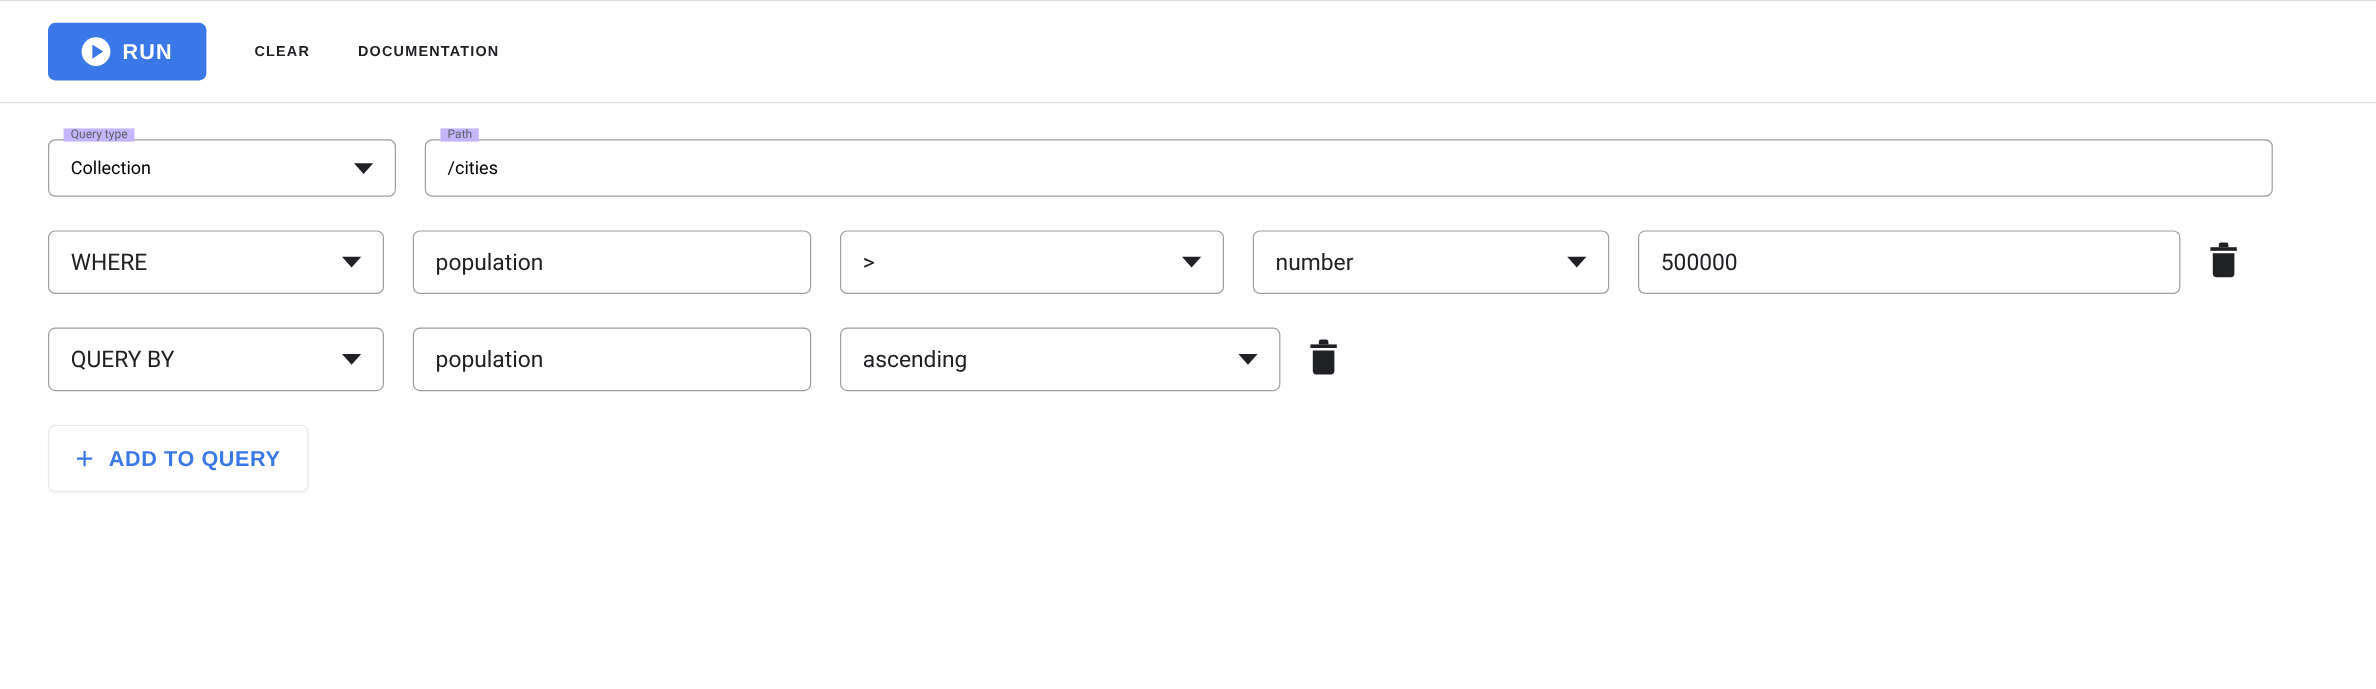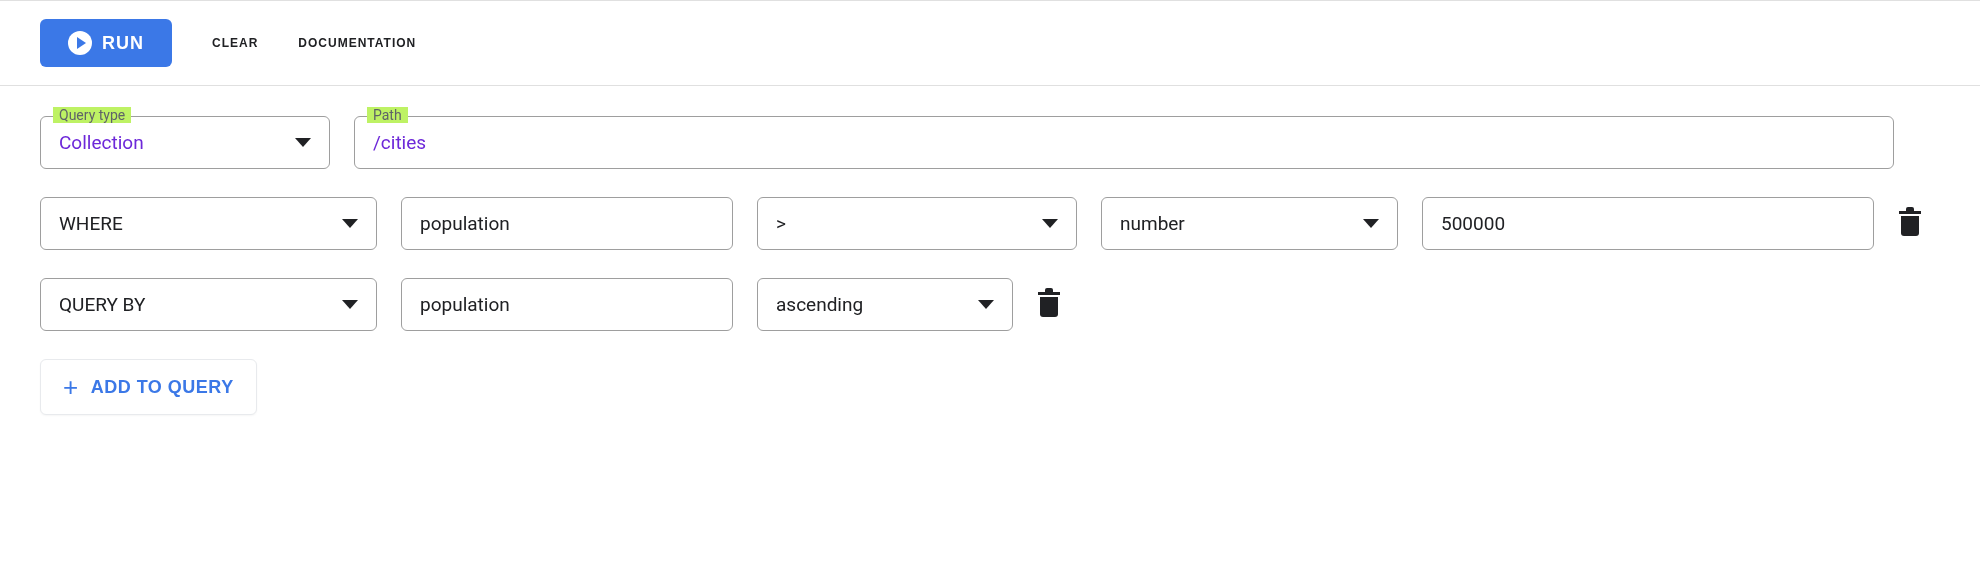--- a/index.html
+++ b/index.html
@@ -77,23 +77,23 @@
       border: 1px solid #9e9e9e;
       border-radius: 6px;
       padding: 14px 18px;
       display: flex;
       align-items: center;
     }
     .fieldset .legend {
       position: absolute;
       top: -10px;
       left: 12px;
-      background: #bef264;
+      background: #c4b5fd;
       padding: 0 6px;
-      font-size: 14px;
+      font-size: 10px;
       color: #5f6368;
     }
     .field {
       border: 1px solid #9e9e9e;
       border-radius: 6px;
       padding: 14px 18px;
       display: flex;
       align-items: center;
       justify-content: space-between;
       font-size: 19px;
@@ -109,26 +109,26 @@
     .caret {
       width: 0;
       height: 0;
       border-left: 8px solid transparent;
       border-right: 8px solid transparent;
       border-top: 9px solid #202124;
       margin-left: 12px;
     }
     .w-query-type { width: 290px; }
     .w-path { flex: 1; max-width: 1540px;}
-    .w-clause { width: 337px; }
+    .w-clause { width: 280px; }
     .w-field1 { width: 332px; }
     .w-op { width: 320px; }
     .w-type { width: 297px; }
     .w-value { width: 452px; }
-    .w-dir { width: 256px; }
+    .w-dir { width: 367px; }
     .trash-icon {
       cursor: pointer;
       width: 24px;
       display:flex;
       flex-direction:column;
       align-items:center;
     }
     .trash-lid {
       width: 22px;
       height: 3px;
@@ -167,22 +167,22 @@
       cursor: pointer;
       box-shadow: 0 1px 2px rgba(0,0,0,0.04);
     }
     .plus-icon {
       font-size: 26px;
       font-weight: 400;
       line-height: 1;
       color: #3b78e7;
     }
     .text-content {
-      font-size: 19px;
-      color: #6d28d9;
+      font-size: 15px;
+      color: #000000;
     }
   </style>
 </head>
 <body>
 
 <div class="toolbar">
   <button class="btn-run">
     <span class="play-circle">
       <span class="play-triangle"></span>
     </span>

